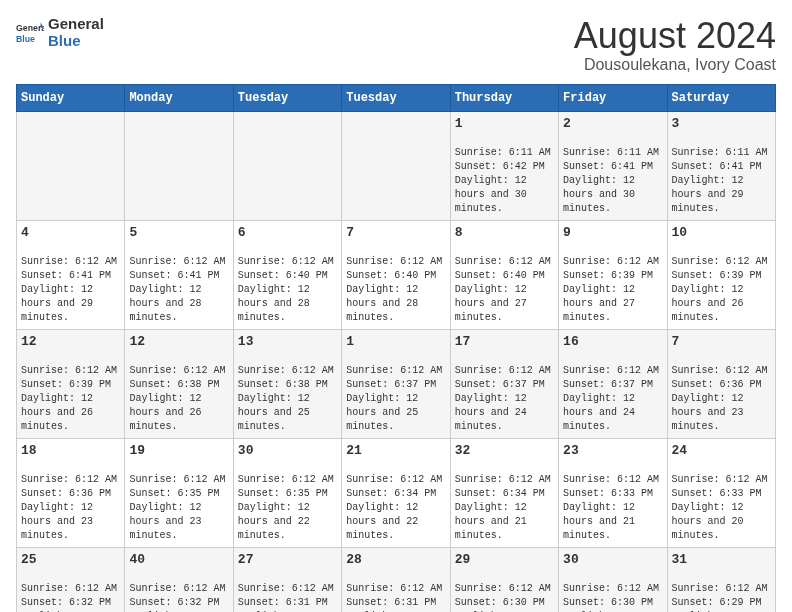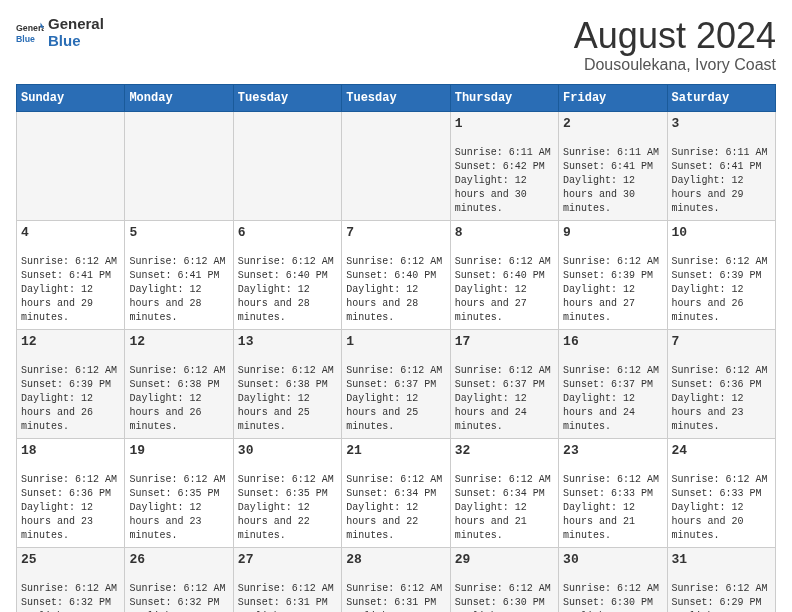--- a/index.html
+++ b/index.html
@@ -230,21 +230,21 @@
           <span class="day-number">24</span>
           <div class="day-info">Sunrise: 6:12 AM<br>Sunset: 6:33 PM<br>Daylight: 12 hours and 20 minutes.</div>
         </td>
       </tr>
       <tr>
         <td>
           <span class="day-number">25</span>
           <div class="day-info">Sunrise: 6:12 AM<br>Sunset: 6:32 PM<br>Daylight: 12 hours and 20 minutes.</div>
         </td>
         <td>
-          <span class="day-number">26</span>
+          <span class="day-number">40</span>
           <div class="day-info">Sunrise: 6:12 AM<br>Sunset: 6:32 PM<br>Daylight: 12 hours and 19 minutes.</div>
         </td>
         <td>
           <span class="day-number">27</span>
           <div class="day-info">Sunrise: 6:12 AM<br>Sunset: 6:31 PM<br>Daylight: 12 hours and 19 minutes.</div>
         </td>
         <td>
           <span class="day-number">28</span>
           <div class="day-info">Sunrise: 6:12 AM<br>Sunset: 6:31 PM<br>Daylight: 12 hours and 19 minutes.</div>
         </td>

